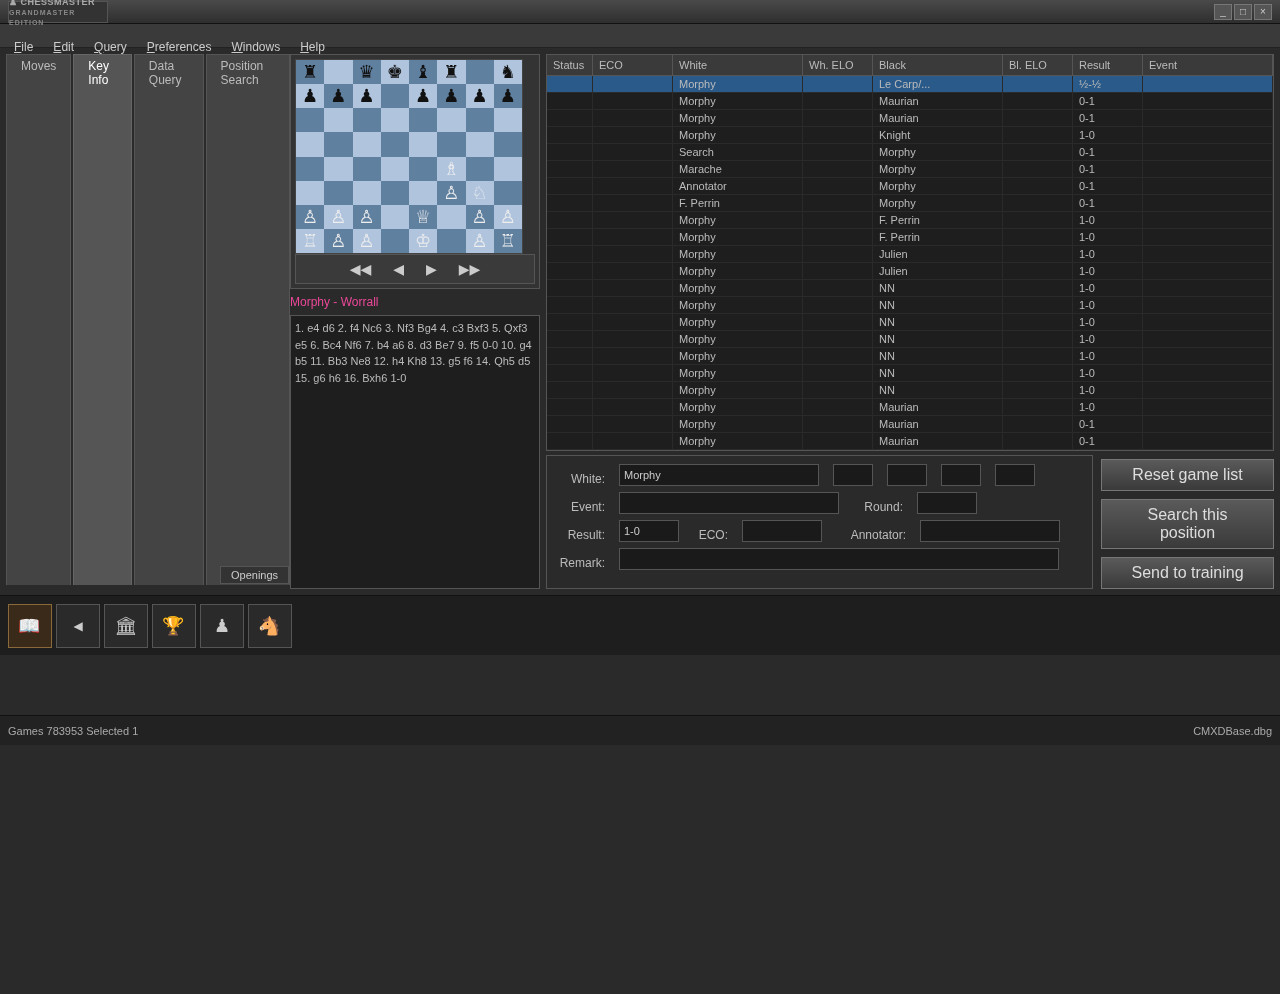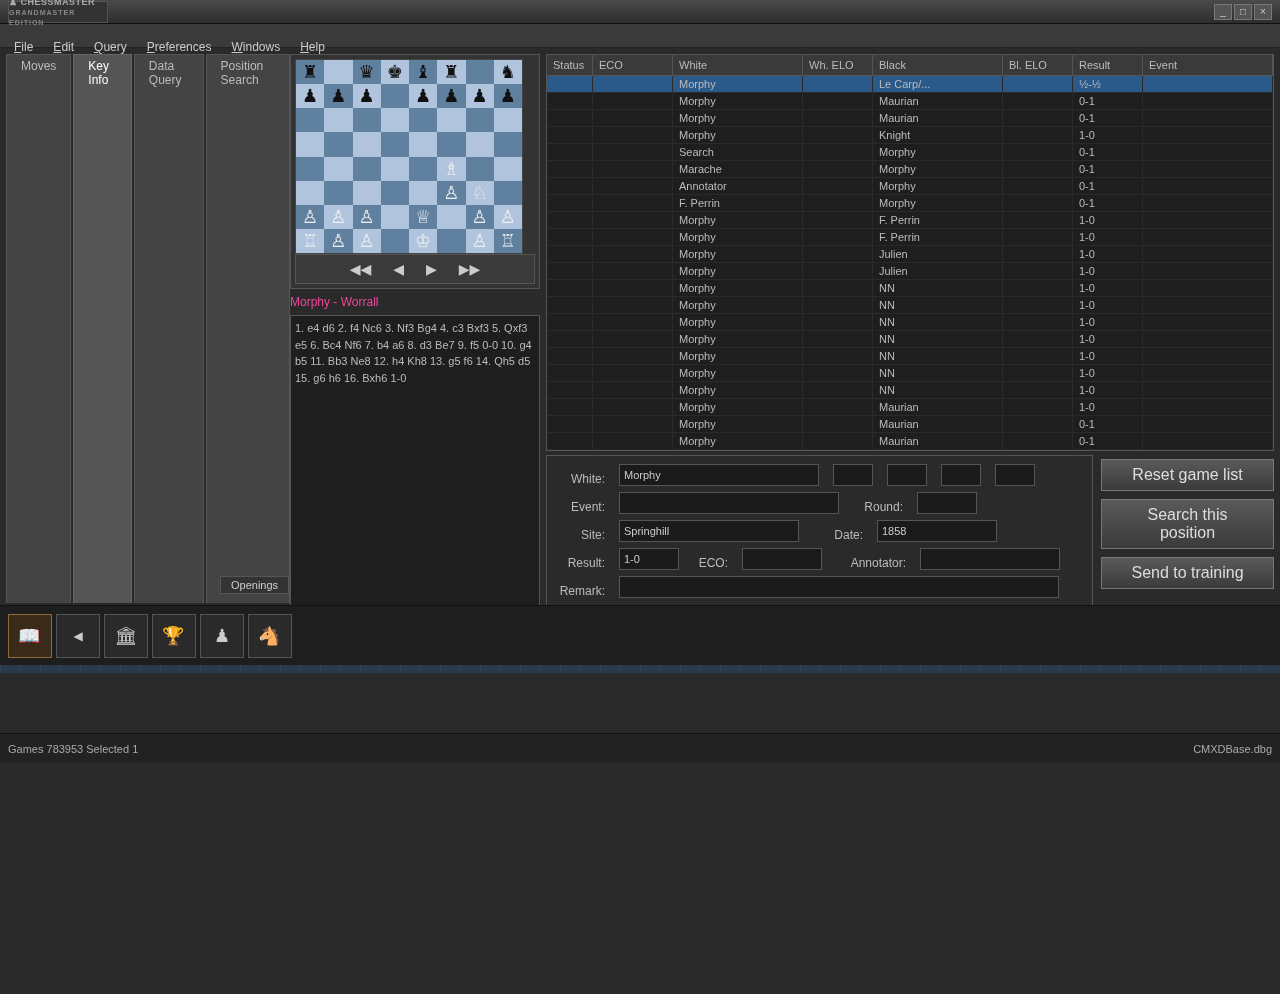--- a/index.html
+++ b/index.html
@@ -338,21 +338,21 @@
       font-size: 11px;
     }
     #db-name {
       color: #aaa;
       font-size: 11px;
     }
 
     
     #footer-nav {
       position: absolute;
-      bottom: 68px;
+      bottom: 60px;
       left: 0;
       right: 0;
       height: 60px;
       background: #1e1e1e;
       display: flex;
       align-items: center;
       padding: 0 8px;
       gap: 4px;
       border-top: 1px solid #111;
     }
@@ -811,26 +811,20 @@
           </div>
 
 
           <div class="form-row">
             <span class="form-label">Event:</span>
             <input class="form-input" style="width: 220px;" type="text" value="">
             <span class="form-label">Round:</span>
             <input class="form-input form-input-sm" type="text" value="" style="">
           </div>
 
-          <div class="form-row">
-            <span class="form-label">Site:</span>
-            <input class="form-input" style="width: 180px;" type="text" value="Springhill">
-            <span class="form-label">Date:</span>
-            <input class="form-input" style="width: 120px;" type="text" value="1858">
-          </div>
 
           <div class="form-row">
             <span class="form-label">Result:</span>
             <input class="form-input" style="width: 60px;" type="text" value="1-0">
             <span class="form-label" style="min-width:35px;">ECO:</span>
             <input class="form-input" style="width: 80px;" type="text" value="">
             <span class="form-label" style="min-width:70px;">Annotator:</span>
             <input class="form-input" style="width: 140px;" type="text" value="">
           </div>
 

